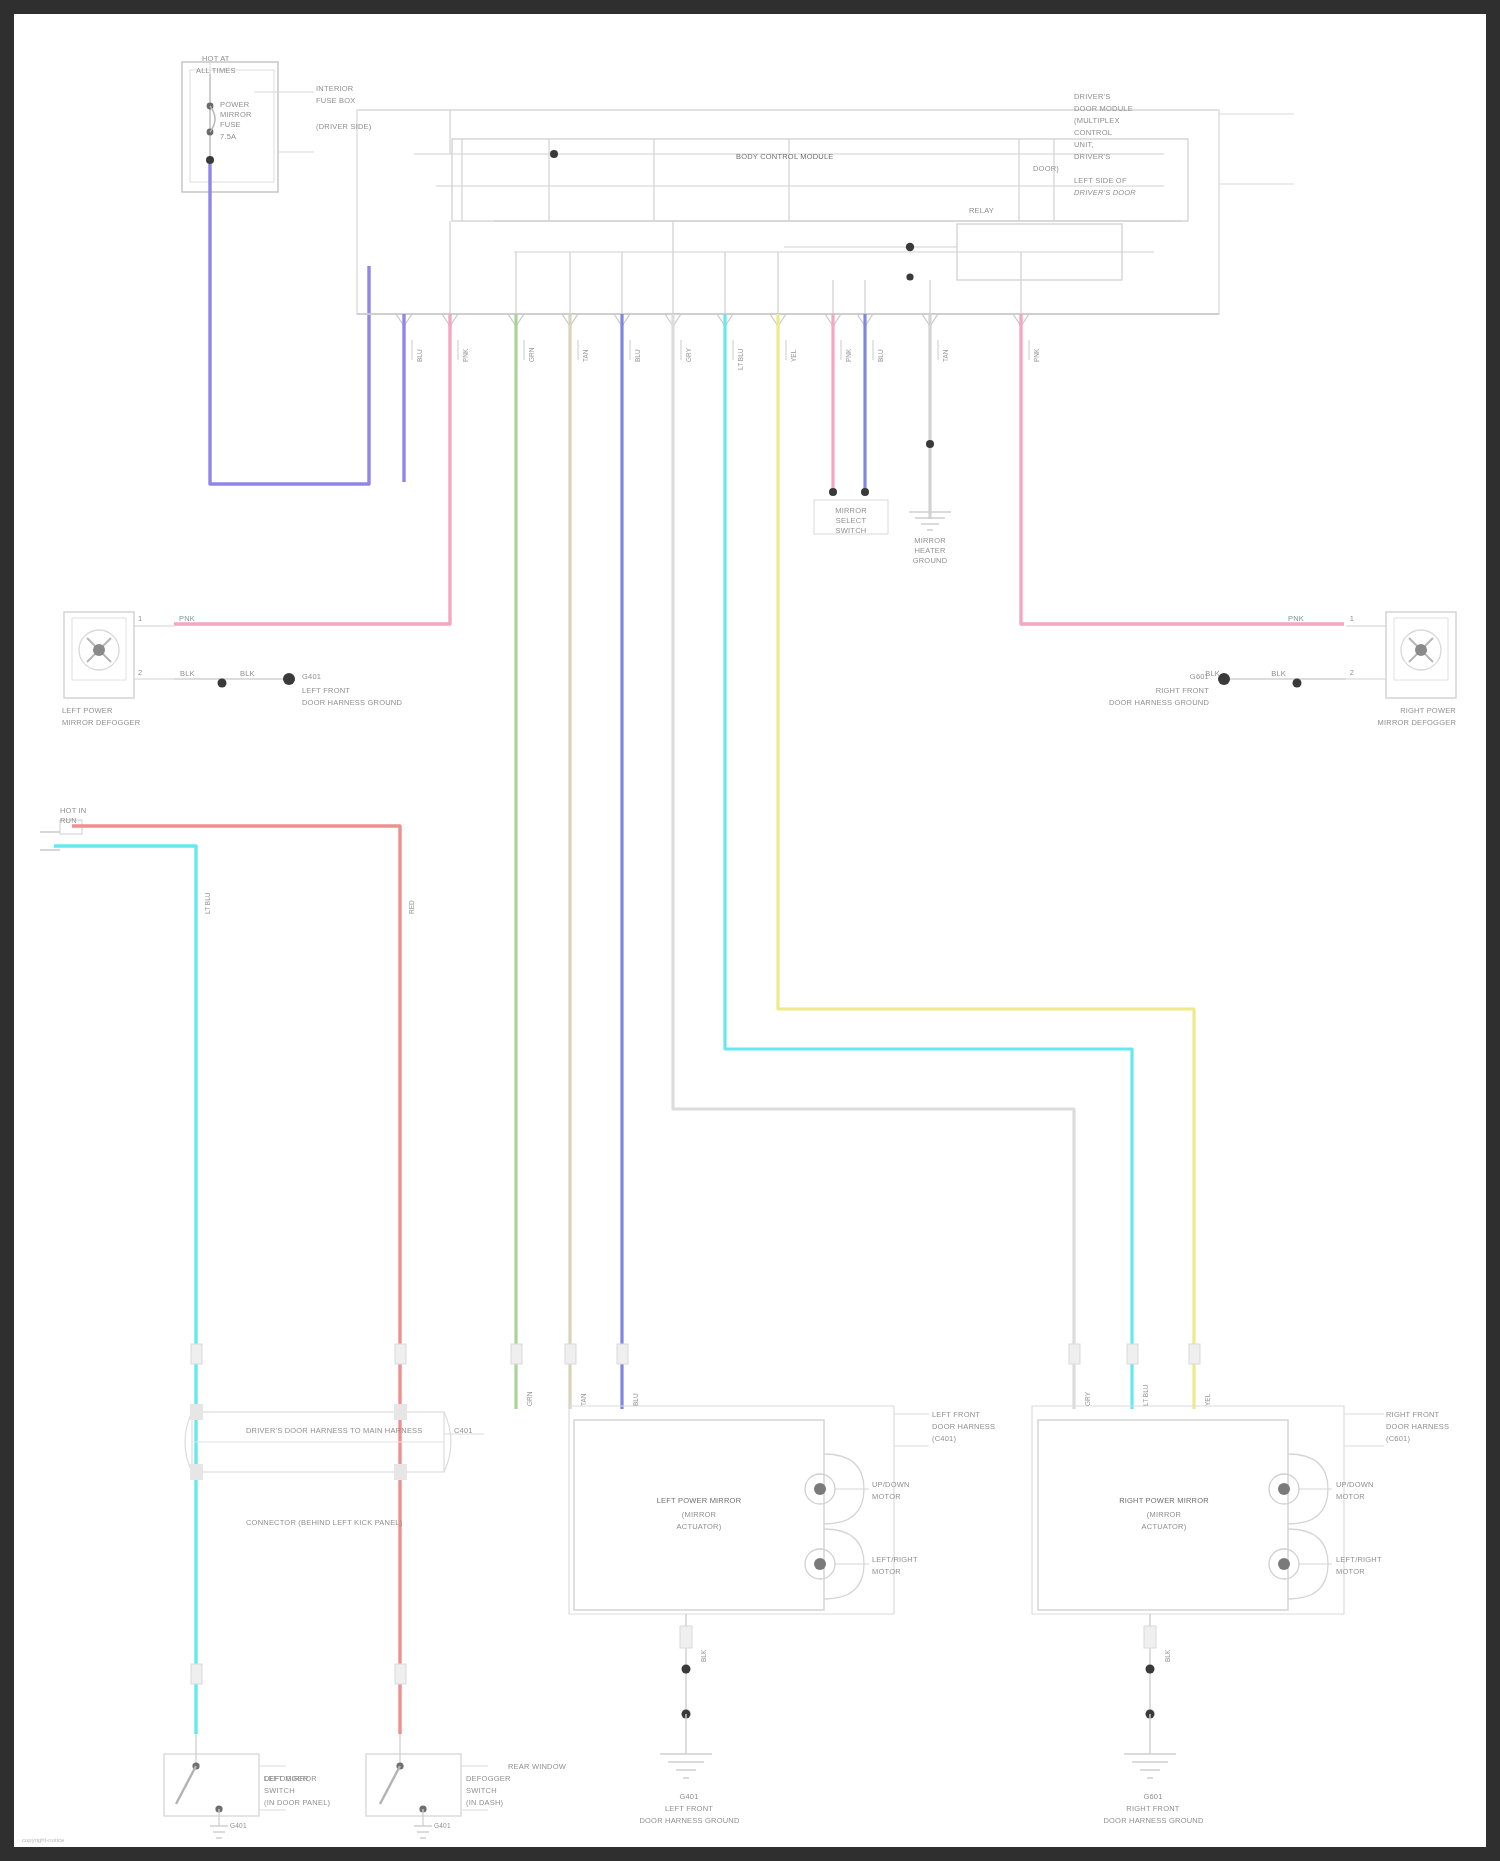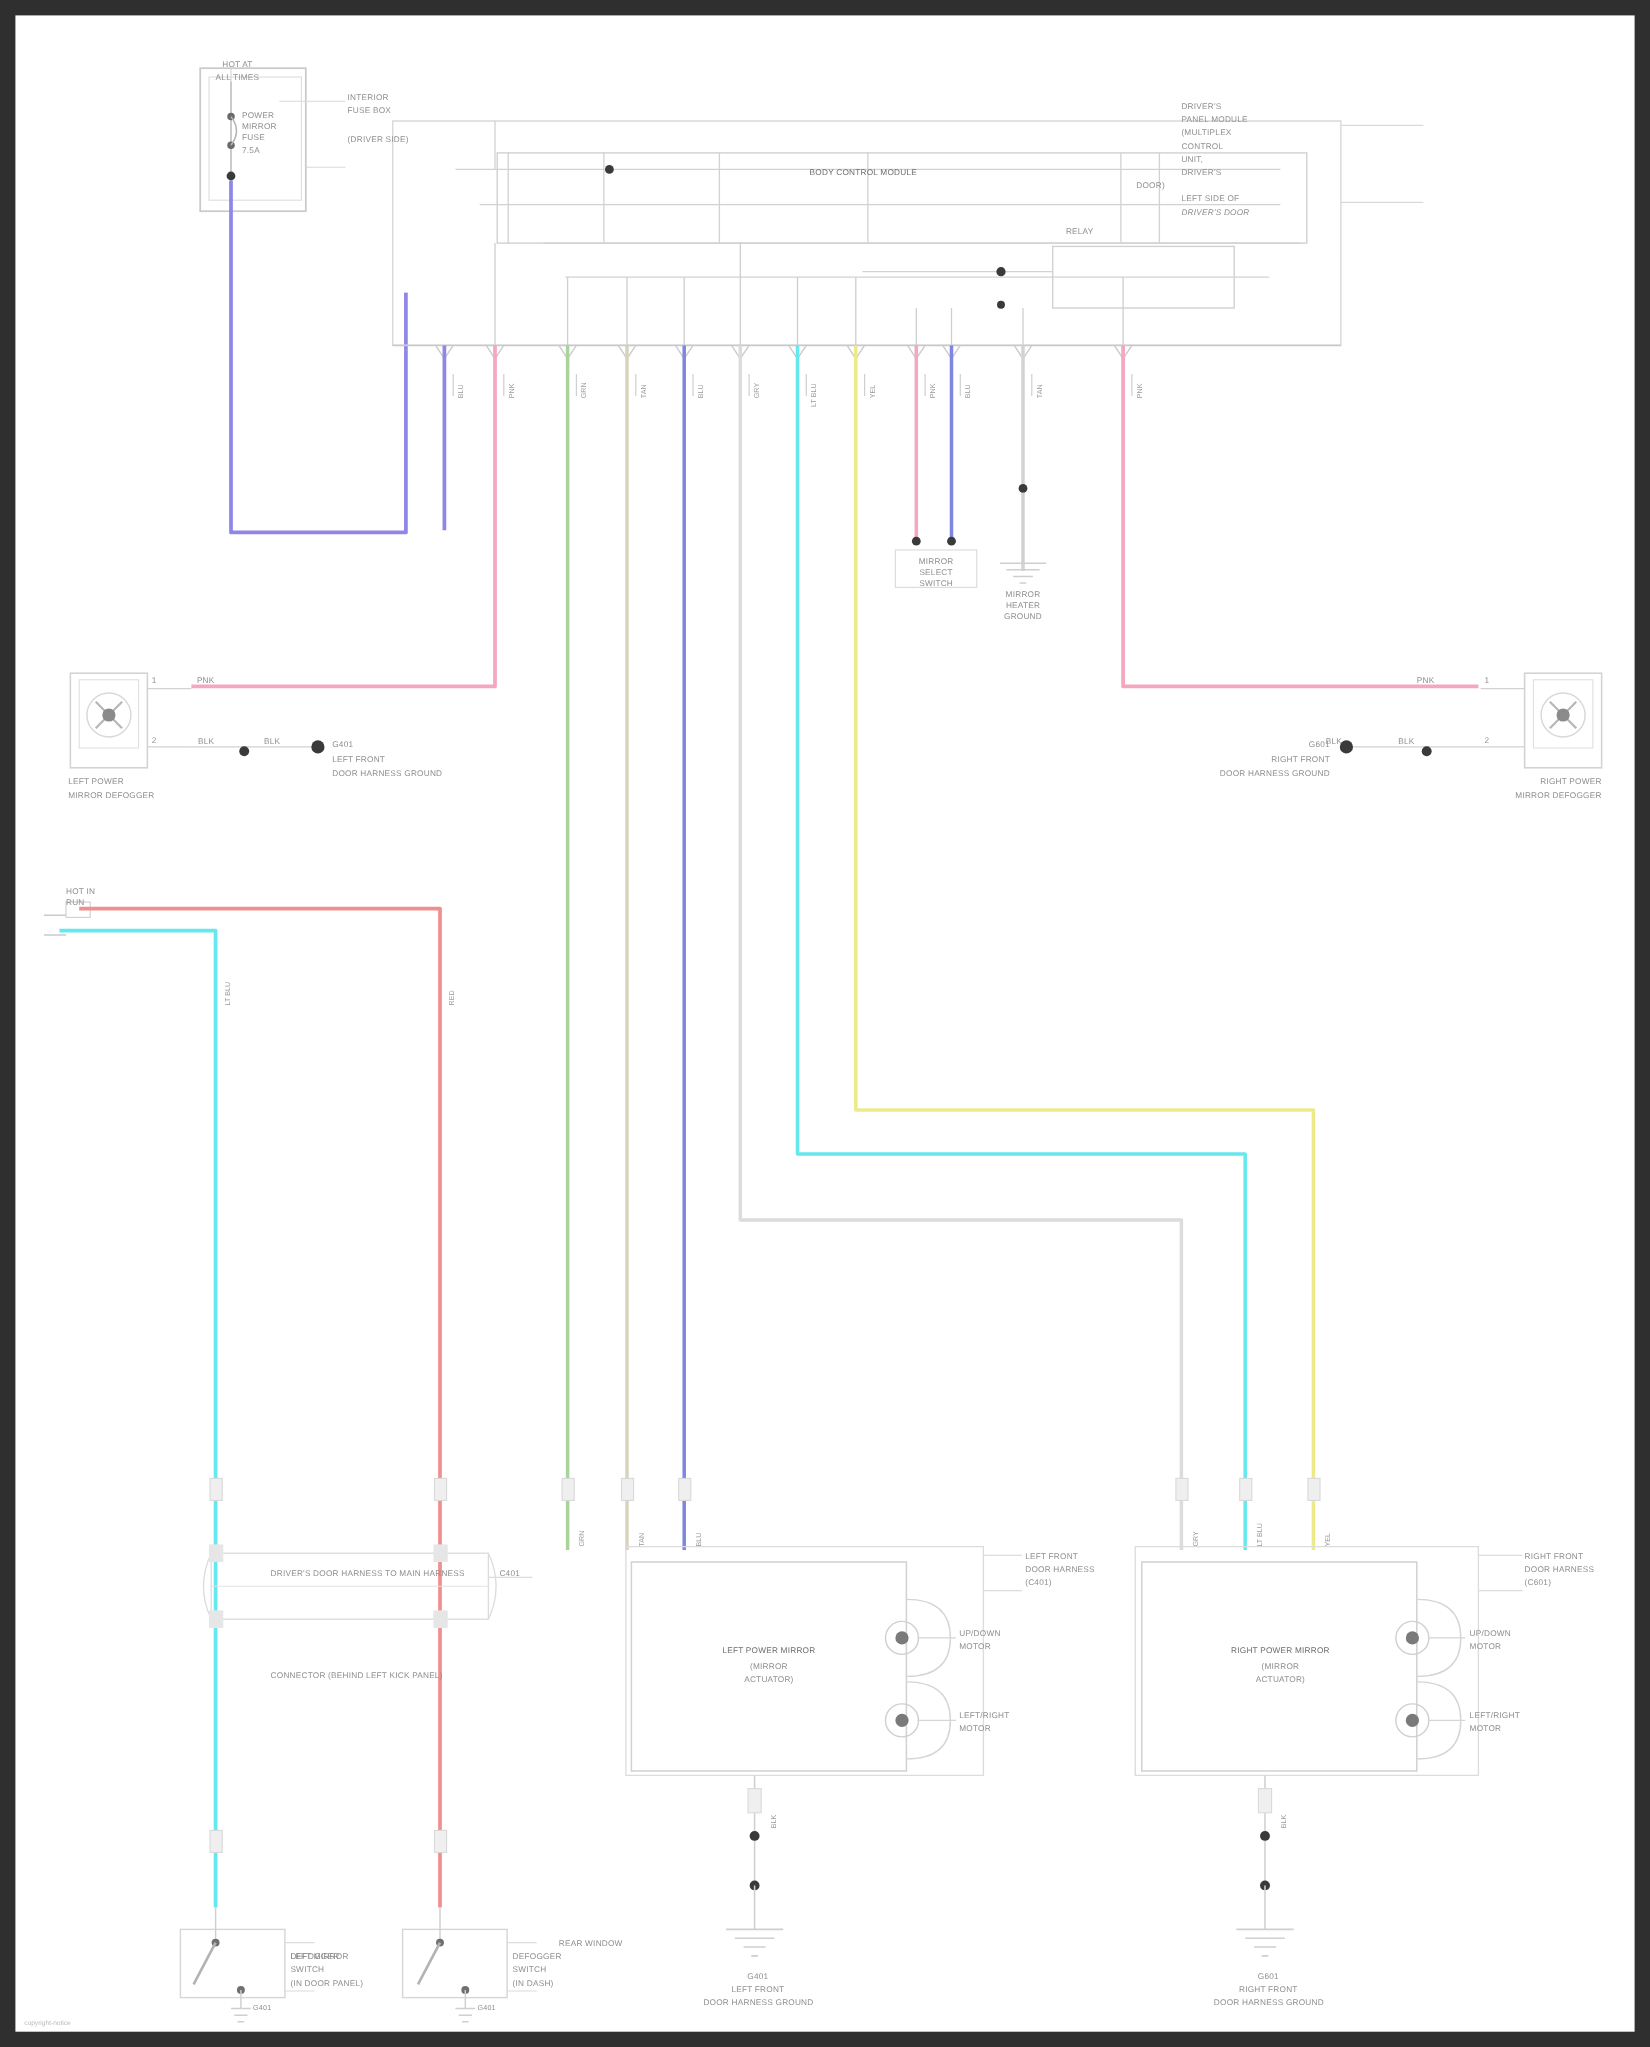--- a/index.html
+++ b/index.html
@@ -302,21 +302,21 @@
   <div class="lbl" style="left:206px;top:96px;">MIRROR</div>
   <div class="lbl" style="left:206px;top:106px;">FUSE</div>
   <div class="lbl" style="left:206px;top:118px;">7.5A</div>
   <div class="lbl" style="left:302px;top:70px;">INTERIOR</div>
   <div class="lbl" style="left:302px;top:82px;">FUSE BOX</div>
   <div class="lbl" style="left:302px;top:108px;">(DRIVER SIDE)</div>
 
   <div class="lbl dark" style="left:698px;top:138px;margin-left:24px;">BODY CONTROL MODULE</div>
   <div class="lbl" style="left:955px;top:192px;">RELAY</div>
   <div class="lbl" style="left:1060px;top:78px;">DRIVER'S</div>
-  <div class="lbl" style="left:1060px;top:90px;">PANEL MODULE</div>
+  <div class="lbl" style="left:1060px;top:90px;">DOOR MODULE</div>
   <div class="lbl" style="left:1060px;top:102px;">(MULTIPLEX</div>
   <div class="lbl" style="left:1060px;top:114px;">CONTROL</div>
   <div class="lbl" style="left:1060px;top:126px;">UNIT,</div>
   <div class="lbl" style="left:1060px;top:138px;">DRIVER'S</div>
   <div class="lbl" style="left:1019px;top:150px;">DOOR)</div>
   <div class="lbl" style="left:1060px;top:162px;">LEFT SIDE OF</div>
   <div class="lbl" style="left:1060px;top:174px;font-style:italic;">DRIVER'S DOOR</div>
 
   <div class="vlbl" style="left:402px;top:348px;">BLU</div>
   <div class="vlbl" style="left:448px;top:348px;">PNK</div>

